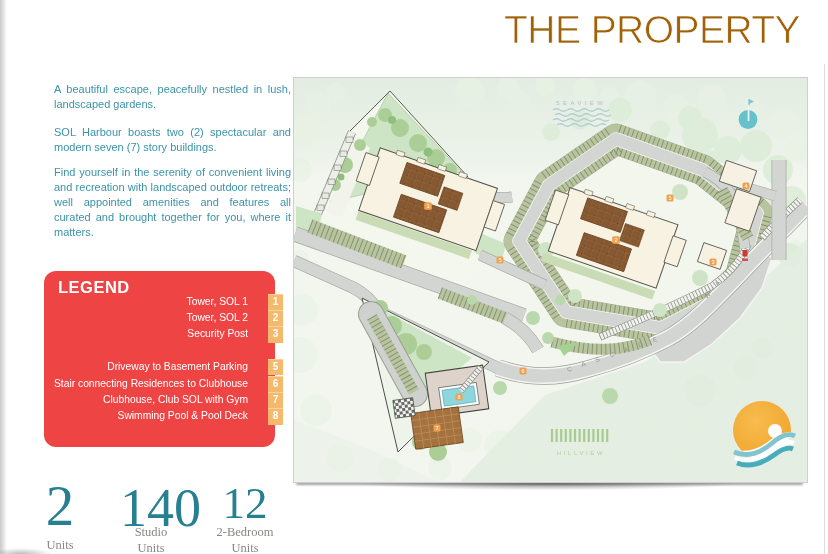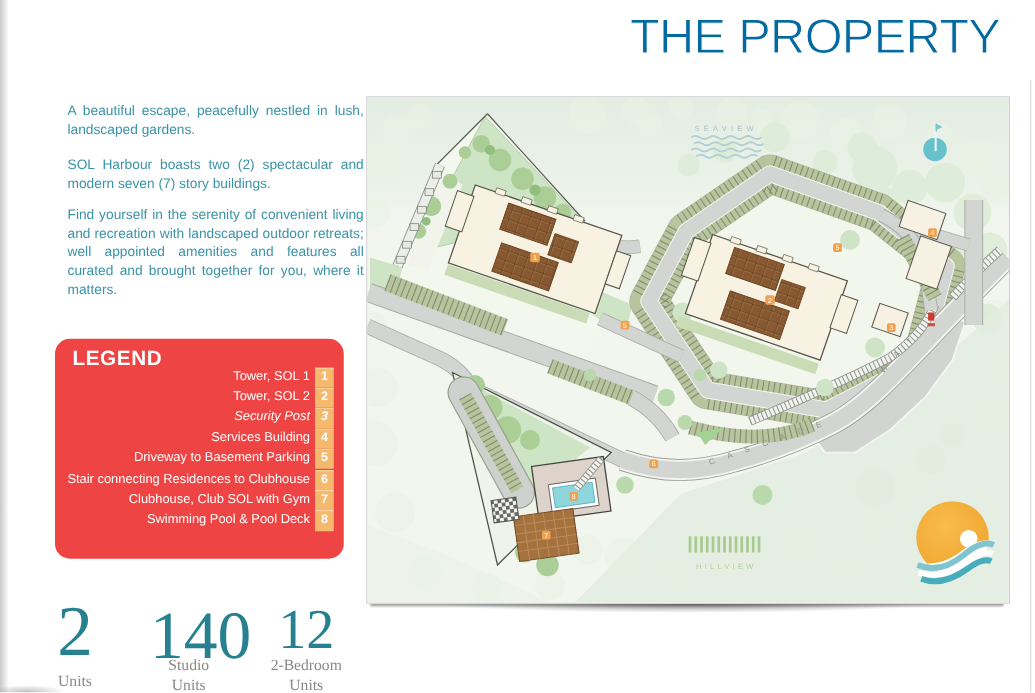--- a/index.html
+++ b/index.html
@@ -1,25 +1,25 @@
 <!DOCTYPE html>
 <html><head>
 <meta charset="utf-8">
 <style>
   html,body{margin:0;padding:0;}
   body{width:828px;height:554px;overflow:hidden;background:#ffffff;
        font-family:"Liberation Sans",sans-serif;position:relative;}
   .abs{position:absolute;}
   .para{color:#3b93a8;font-size:11px;line-height:15px;text-align:justify;width:237px;left:54px;}
   #title{left:504px;top:8px;font-family:"Liberation Sans",sans-serif;
-         font-size:39px;color:#0369a1;letter-spacing:-0.55px;white-space:nowrap;
+         font-size:39px;color:#a16207;letter-spacing:-0.55px;white-space:nowrap;
          -webkit-text-stroke:0.7px #ffffff;}
   #legend{left:44px;top:271px;width:231px;height:176px;background:#ef4444;border-radius:12px;}
   #legend h2{margin:7px 0 0 14px;color:#fff;font-size:16.5px;letter-spacing:0.5px;font-weight:bold;}
-  .lrow{position:absolute;left:0;right:0;height:16.4px;line-height:16.4px;}
+  .lrow{position:absolute;left:16px;right:0;height:16.4px;line-height:16.4px;}
   .ltxt{position:absolute;right:27px;color:#ffffff;font-size:10.3px;white-space:nowrap;}
   .lbadge{position:absolute;left:208px;top:0;bottom:0;width:15px;background:#f5b96e;color:#fff;
           text-align:center;font-size:10px;font-weight:bold;box-shadow:inset 0 1px 0 rgba(255,255,255,0.35);}
   .statnum{font-family:"Liberation Serif",serif;color:#27808f;text-align:center;}
   .statlab{font-family:"Liberation Serif",serif;color:#8b8784;font-size:12.5px;
            line-height:15.5px;text-align:center;}
   #panel{left:293px;top:77px;width:513px;height:404px;background:#fff;
          border:1px solid #cfcfcf;}
   .vline{width:1px;background:#dcdcdc;top:64px;bottom:0;}
 </style>
@@ -39,27 +39,23 @@
 <div class="abs" id="legend">
   <h2>LEGEND</h2>
   <div class="lrow" style="top:22.5px;">
       <span class="ltxt">Tower, SOL 1</span>
       <span class="lbadge">1</span>
     </div>
   <div class="lrow" style="top:38.9px;">
       <span class="ltxt">Tower, SOL 2</span>
       <span class="lbadge">2</span>
     </div>
-  <div class="lrow" style="top:55.3px;font-style:italic;">
+  <div class="lrow" style="top:55.3px;">
       <span class="ltxt">Security Post</span>
       <span class="lbadge">3</span>
-    </div>
-  <div class="lrow" style="top:71.7px;">
-      <span class="ltxt">Services Building</span>
-      <span class="lbadge">4</span>
     </div>
   <div class="lrow" style="top:88.1px;">
       <span class="ltxt">Driveway to Basement Parking</span>
       <span class="lbadge">5</span>
     </div>
   <div class="lrow" style="top:104.5px;">
       <span class="ltxt">Stair connecting Residences to Clubhouse</span>
       <span class="lbadge">6</span>
     </div>
   <div class="lrow" style="top:120.9px;">

